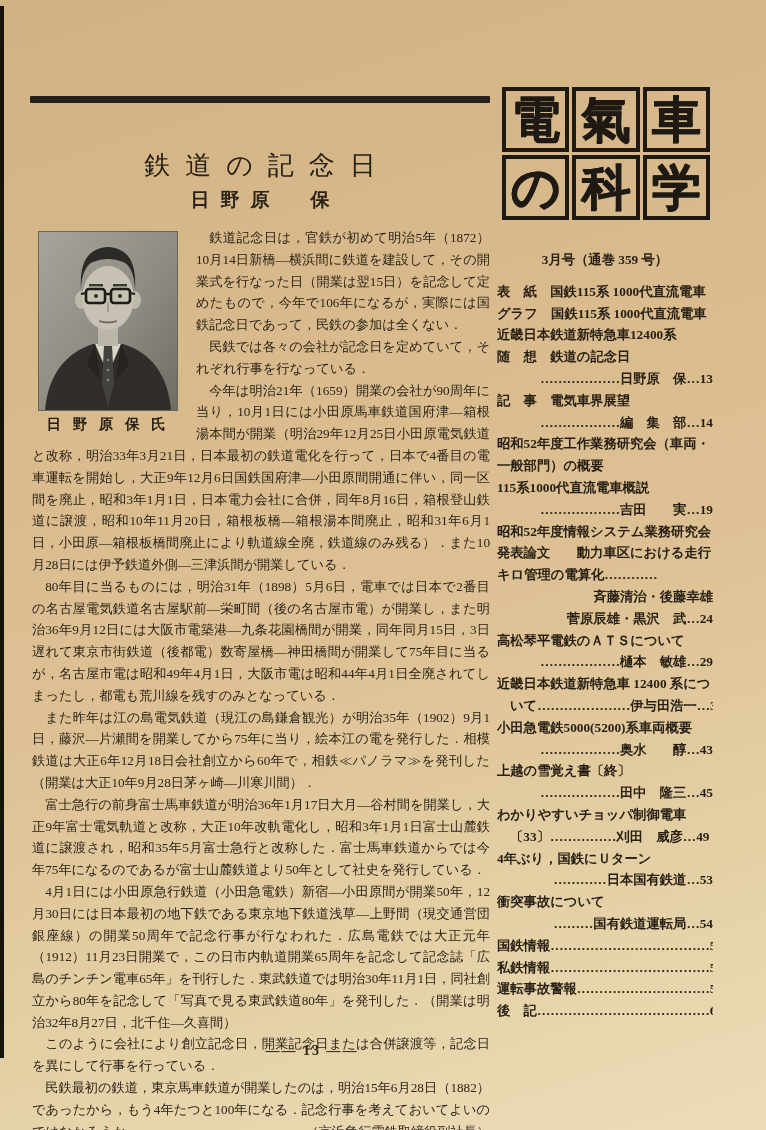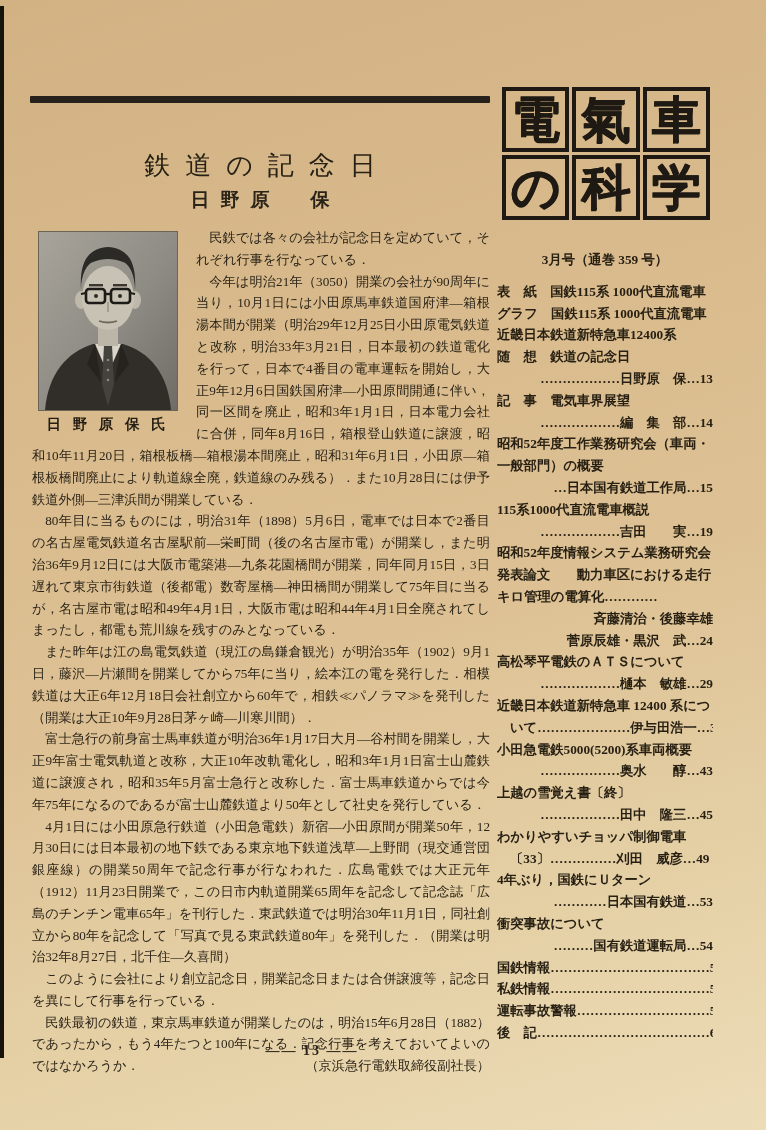--- a/index.html
+++ b/index.html
@@ -106,43 +106,43 @@
 
         <circle cx="57" cy="64" r="2" fill="#2c2a25"></circle>
         <circle cx="81" cy="64" r="2" fill="#2c2a25"></circle>
 
         <line x1="69" y1="70" x2="69" y2="80" stroke="#a39d8f" stroke-width="2"></line>
         <path d="M60,89 Q69,92 78,89" fill="none" stroke="#6f695c" stroke-width="1.8"></path>
       </svg>
       <div class="photo-caption">日 野 原 保 氏</div>
     </div>
 
+    <p>鉄道記念日は，官鉄が初めて明治5年（1872）10月14日新橋—横浜間に鉄道を建設して，その開業式を行なった日（開業は翌15日）を記念して定めたもので，今年で106年になるが，実際には国鉄記念日であって，民鉄の参加は全くない．</p>
     <p>民鉄では各々の会社が記念日を定めていて，それぞれ行事を行なっている．</p>
-    <p>今年は明治21年（3050）開業の会社が90周年に当り，10月1日には小田原馬車鉄道国府津—箱根湯本間が開業（明治29年12月25日小田原電気鉄道と改称，明治33年3月21日，日本最初の鉄道電化を行って，日本で4番目の電車運転を開始し，大正9年12月6日国鉄国府津—小田原間開通に伴い，同一区間を廃止，昭和3年1月1日，日本電力会社に合併，同年8月16日，箱根登山鉄道に譲渡，昭和10年11月20日，箱根板橋—箱根湯本間廃止，昭和31年6月1日，小田原—箱根板橋間廃止により軌道線全廃，鉄道線のみ残る）．また10月28日には伊予鉄道外側—三津浜間が開業している．</p>
+    <p>今年は明治21年（1659）開業の会社が90周年に当り，10月1日には小田原馬車鉄道国府津—箱根湯本間が開業（明治29年12月25日小田原電気鉄道と改称，明治33年3月21日，日本最初の鉄道電化を行って，日本で4番目の電車運転を開始し，大正9年12月6日国鉄国府津—小田原間開通に伴い，同一区間を廃止，昭和3年1月1日，日本電力会社に合併，同年8月16日，箱根登山鉄道に譲渡，昭和10年11月20日，箱根板橋—箱根湯本間廃止，昭和31年6月1日，小田原—箱根板橋間廃止により軌道線全廃，鉄道線のみ残る）．また10月28日には伊予鉄道外側—三津浜間が開業している．</p>
     <p>80年目に当るものには，明治31年（1898）5月6日，電車では日本で2番目の名古屋電気鉄道名古屋駅前—栄町間（後の名古屋市電）が開業し，また明治36年9月12日には大阪市電築港—九条花園橋間が開業，同年同月15日，3日遅れて東京市街鉄道（後都電）数寄屋橋—神田橋間が開業して75年目に当るが，名古屋市電は昭和49年4月1日，大阪市電は昭和44年4月1日全廃されてしまったし，都電も荒川線を残すのみとなっている．</p>
     <p>また昨年は江の島電気鉄道（現江の島鎌倉観光）が明治35年（1902）9月1日，藤沢—片瀬間を開業してから75年に当り，絵本江の電を発行した．相模鉄道は大正6年12月18日会社創立から60年で，相鉄≪パノラマ≫を発刊した（開業は大正10年9月28日茅ヶ崎—川寒川間）．</p>
     <p>富士急行の前身富士馬車鉄道が明治36年1月17日大月—谷村間を開業し，大正9年富士電気軌道と改称，大正10年改軌電化し，昭和3年1月1日富士山麓鉄道に譲渡され，昭和35年5月富士急行と改称した．富士馬車鉄道からでは今年75年になるのであるが富士山麓鉄道より50年として社史を発行している．</p>
     <p>4月1日には小田原急行鉄道（小田急電鉄）新宿—小田原間が開業50年，12月30日には日本最初の地下鉄である東京地下鉄道浅草—上野間（現交通営団銀座線）の開業50周年で記念行事が行なわれた．広島電鉄では大正元年（1912）11月23日開業で，この日市内軌道開業65周年を記念して記念誌「広島のチンチン電車65年」を刊行した．東武鉄道では明治30年11月1日，同社創立から80年を記念して「写真で見る東武鉄道80年」を発刊した．（開業は明治32年8月27日，北千住—久喜間）</p>
     <p>このように会社により創立記念日，開業記念日または合併譲渡等，記念日を異にして行事を行っている．</p>
     <p>民鉄最初の鉄道，東京馬車鉄道が開業したのは，明治15年6月28日（1882）であったから，もう4年たつと100年になる．記念行事を考えておいてよいのではなかろうか．</p>
     <div class="signature">（京浜急行電鉄取締役副社長）</div>
   </div>
 
   <div class="toc">
     <div class="toc-header">3月号（通巻 359 号）</div>
     <div class="toc-line">表　紙　国鉄115系 1000代直流電車</div>
     <div class="toc-line">グラフ　国鉄115系 1000代直流電車</div>
     <div class="toc-line">近畿日本鉄道新特急車12400系</div>
     <div class="toc-line">随　想　鉄道の記念日</div>
     <div class="toc-line right">………………日野原　保…13</div>
     <div class="toc-line">記　事　電気車界展望</div>
     <div class="toc-line right">………………編　集　部…14</div>
     <div class="toc-line">昭和52年度工作業務研究会（車両・</div>
     <div class="toc-line">一般部門）の概要</div>
-    <div class="toc-line right">…日本国有鉄道工作局…15</div>
     <div class="toc-line">115系1000代直流電車概説</div>
     <div class="toc-line right">………………吉田　　実…19</div>
     <div class="toc-line">昭和52年度情報システム業務研究会</div>
     <div class="toc-line">発表論文　　動力車区における走行</div>
     <div class="toc-line">キロ管理の電算化…………</div>
     <div class="toc-line right">斉藤清治・後藤幸雄</div>
     <div class="toc-line right">菅原辰雄・黒沢　武…24</div>
     <div class="toc-line">高松琴平電鉄のＡＴＳについて</div>
     <div class="toc-line right">………………樋本　敏雄…29</div>
     <div class="toc-line">近畿日本鉄道新特急車 12400 系につ</div>

